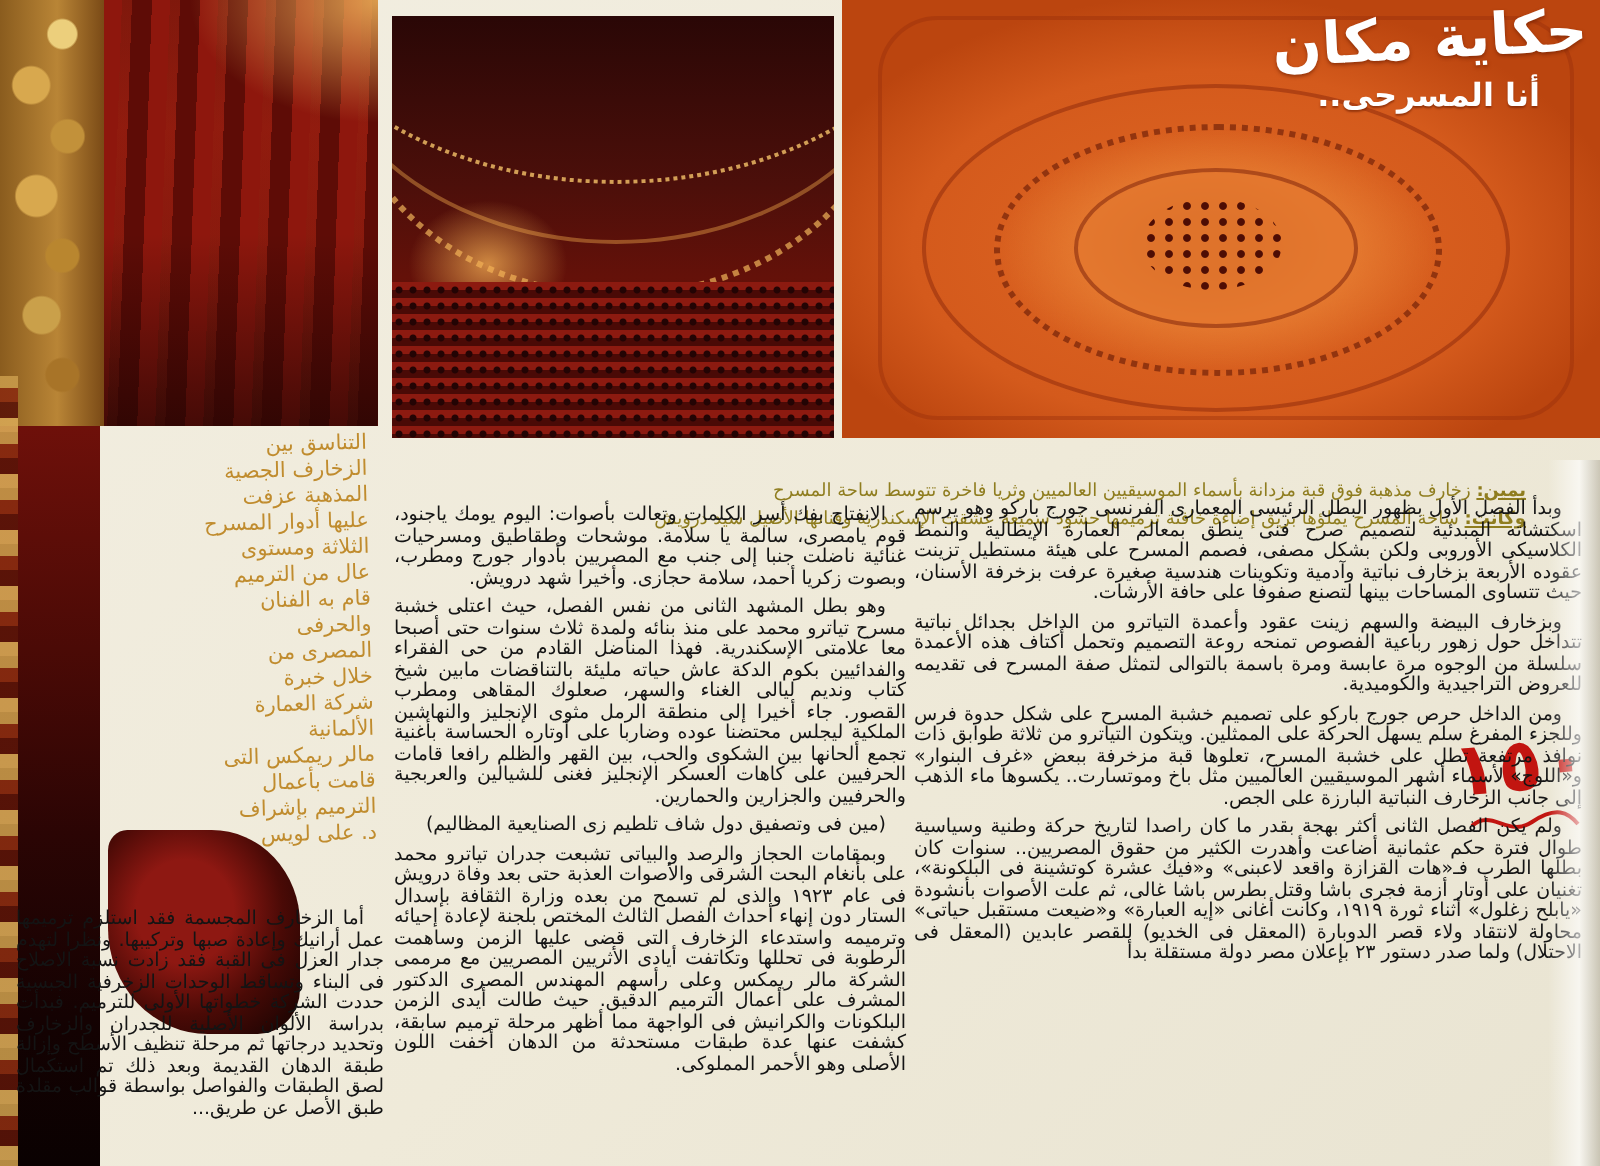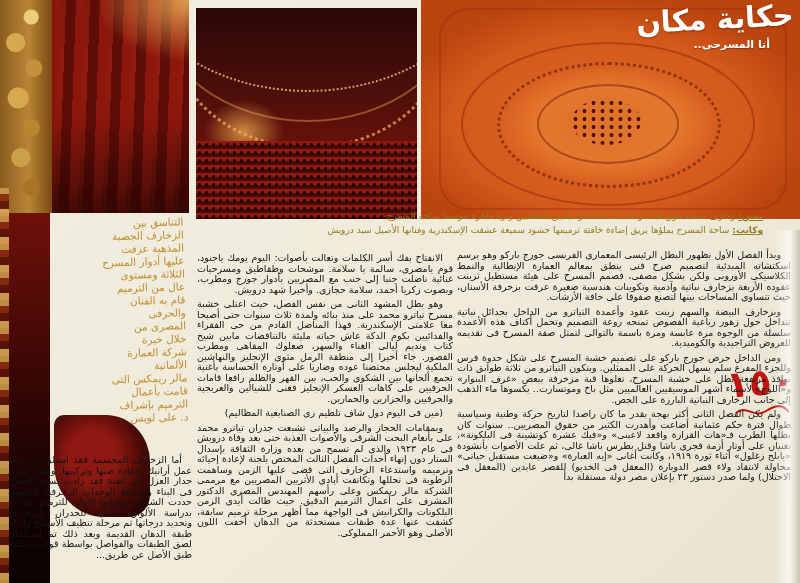--- a/index.html
+++ b/index.html
@@ -58,23 +58,23 @@
   .ring1{position:absolute;left:40px;top:42px;width:290px;height:160px;border:2px solid rgba(140,40,10,.5);border-radius:50%;}
   .ring2{position:absolute;left:76px;top:62px;width:218px;height:120px;border:3px dotted rgba(100,25,6,.6);border-radius:50%;
     background:radial-gradient(ellipse at 50% 50%, rgba(230,125,50,.8) 0 45%, rgba(230,125,50,0) 72%);}
   .ring3{position:absolute;left:116px;top:84px;width:138px;height:76px;border:2px solid rgba(120,30,8,.5);border-radius:50%;}
   .chand{position:absolute;left:150px;top:99px;width:70px;height:46px;border-radius:50%;
     background-image:radial-gradient(circle,#4e0d04 1.7px,rgba(0,0,0,0) 2.2px);background-size:9px 8px;}
   
   .title-block{position:absolute;right:6px;top:2px;text-align:right;color:#fff;}
   .title{font-size:29px;font-weight:bold;transform:rotate(-3deg);letter-spacing:0;
     text-shadow:0 1px 2px rgba(110,30,0,.65);}
-  .subtitle{font-size:11px;font-weight:bold;margin:2px 24px 0 0;text-shadow:0 1px 1px rgba(110,30,0,.6);}
+  .subtitle{font-size:16px;font-weight:bold;margin:2px 24px 0 0;text-shadow:0 1px 1px rgba(110,30,0,.6);}
   
-  .captions{position:absolute;left:298px;top:209px;width:465px;direction:rtl;text-align:right;
+  .captions{position:absolute;left:298px;top:239px;width:465px;direction:rtl;text-align:right;
     color:#8f7d1f;font-size:9px;line-height:14px;}
   .captions b{font-weight:bold;text-decoration:underline;}
   
   .pull-quote{position:absolute;left:56px;top:217px;width:130px;direction:rtl;text-align:right;
     color:#c08c2e;font-size:10.5px;line-height:13px;transform:rotate(-1.5deg);}
   
   .page-number-block{position:absolute;left:730px;top:364px;width:64px;text-align:center;color:#c21510;}
   .page-number-block .num{font-size:37px;font-weight:bold;line-height:38px;transform:rotate(-5deg);}
   
   .col{position:absolute;direction:rtl;text-align:justify;color:#141414;font-size:9.5px;line-height:10.5px;}
@@ -161,21 +161,21 @@
   <div class="col col-right">
     <p>وبدأ الفصل الأول بظهور البطل الرئيسى المعمارى الفرنسى جورج باركو وهو يرسم اسكتشاته المبدئية لتصميم صرح فنى ينطق بمعالم العمارة الإيطالية والنمط الكلاسيكى الأوروبى ولكن بشكل مصفى، فصمم المسرح على هيئة مستطيل تزينت عقوده الأربعة بزخارف نباتية وآدمية وتكوينات هندسية صغيرة عرفت بزخرفة الأسنان، حيث تتساوى المساحات بينها لتصنع صفوفا على حافة الأرشات.</p>
     <p>وبزخارف البيضة والسهم زينت عقود وأعمدة التياترو من الداخل بجدائل نباتية تتداخل حول زهور رباعية الفصوص تمنحه روعة التصميم وتحمل أكتاف هذه الأعمدة سلسلة من الوجوه مرة عابسة ومرة باسمة بالتوالى لتمثل صفة المسرح فى تقديمه للعروض التراجيدية والكوميدية.</p>
     <p>ومن الداخل حرص جورج باركو على تصميم خشبة المسرح على شكل حدوة فرس وللجزء المفرغ سلم يسهل الحركة على الممثلين. ويتكون التياترو من ثلاثة طوابق ذات نوافذ مرتفعة تطل على خشبة المسرح، تعلوها قبة مزخرفة ببعض «غرف البنوار» و«اللوج» لأسماء أشهر الموسيقيين العالميين مثل باخ وموتسارت.. يكسوها ماء الذهب إلى جانب الزخارف النباتية البارزة على الجص.</p>
     <p>ولم يكن الفصل الثانى أكثر بهجة بقدر ما كان راصدا لتاريخ حركة وطنية وسياسية طوال فترة حكم عثمانية أضاعت وأهدرت الكثير من حقوق المصريين.. سنوات كان بطلها الطرب فـ«هات القزازة واقعد لاعبنى» و«فيك عشرة كوتشينة فى البلكونة»، تغنيان على أوتار أزمة فجرى باشا وقتل بطرس باشا غالى، ثم علت الأصوات بأنشودة «يابلح زغلول» أثناء ثورة ١٩١٩، وكانت أغانى «إيه العبارة» و«ضيعت مستقبل حياتى» محاولة لانتقاد ولاء قصر الدوبارة (المعقل فى الخديو) للقصر عابدين (المعقل فى الاحتلال) ولما صدر دستور ٢٣ بإعلان مصر دولة مستقلة بدأ</p>
   </div>
 
   <div class="col col-left">
     <p>الانفتاح بفك أسر الكلمات وتعالت بأصوات: اليوم يومك ياجنود، قوم يامصرى، سالمة يا سلامة. موشحات وطقاطيق ومسرحيات غنائية ناضلت جنبا إلى جنب مع المصريين بأدوار جورج ومطرب، وبصوت زكريا أحمد، سلامة حجازى. وأخيرا شهد درويش.</p>
     <p>وهو بطل المشهد الثانى من نفس الفصل، حيث اعتلى خشبة مسرح تياترو محمد على منذ بنائه ولمدة ثلاث سنوات حتى أصبحا معا علامتى الإسكندرية. فهذا المناضل القادم من حى الفقراء والفدائيين بكوم الدكة عاش حياته مليئة بالتناقضات مابين شيخ كتاب ونديم ليالى الغناء والسهر، صعلوك المقاهى ومطرب القصور. جاء أخيرا إلى منطقة الرمل مثوى الإنجليز والنهاشين الملكية ليجلس محتضنا عوده وضاربا على أوتاره الحساسة بأغنية تجمع ألحانها بين الشكوى والحب، بين القهر والظلم رافعا قامات الحرفيين على كاهات العسكر الإنجليز فغنى للشيالين والعربجية والحرفيين والجزارين والحمارين.</p>
-    <p>(مين فى اليوم دول شاف تلطيم زى الصنايعية المظاليم)</p>
+    <p>(مين فى وتصفيق دول شاف تلطيم زى الصنايعية المظاليم)</p>
     <p>وبمقامات الحجاز والرصد والبياتى تشبعت جدران تياترو محمد على بأنغام البحت الشرقى والأصوات العذبة حتى بعد وفاة درويش فى عام ١٩٢٣ والذى لم تسمح من بعده وزارة الثقافة بإسدال الستار دون إنهاء أحداث الفصل الثالث المختص بلجنة لإعادة إحيائه وترميمه واستدعاء الزخارف التى قضى عليها الزمن وساهمت الرطوبة فى تحللها وتكاتفت أيادى الأثريين المصريين مع مرممى الشركة مالر ريمكس وعلى رأسهم المهندس المصرى الدكتور المشرف على أعمال الترميم الدقيق. حيث طالت أيدى الزمن البلكونات والكرانيش فى الواجهة مما أظهر مرحلة ترميم سابقة، كشفت عنها عدة طبقات مستحدثة من الدهان أخفت اللون الأصلى وهو الأحمر المملوكى.</p>
   </div>
 
   <div class="col col-far-left">
     <p>أما الزخارف المجسمة فقد استلزم ترميمها عمل أرانيك وإعادة صبها وتركيبها. ونظرا لتهدم جدار العزل فى القبة فقد زادت نسبة الاصلاح فى البناء وتساقط الوحدات الزخرفية الجبسية حددت الشركة خطواتها الأولى للترميم. فبدأت بدراسة الألوان الأصلية للجدران والزخارف وتحديد درجاتها ثم مرحلة تنظيف الأسطح وإزالة طبقة الدهان القديمة وبعد ذلك تم استكمال لصق الطبقات والفواصل بواسطة قوالب مقلدة طبق الأصل عن طريق...</p>
   </div>
 
   <div class="page-curl"></div>
 </div>
 

